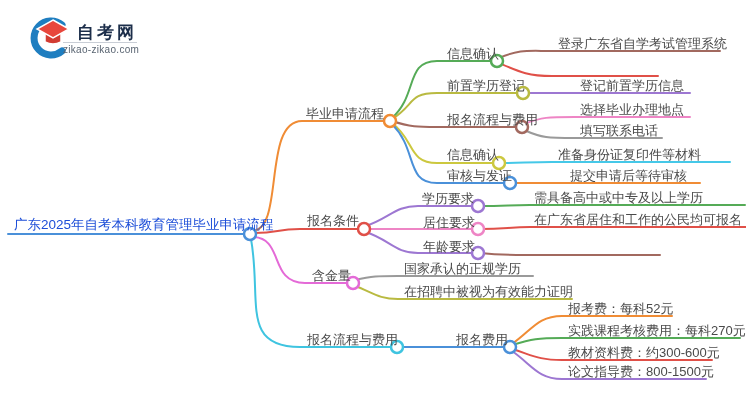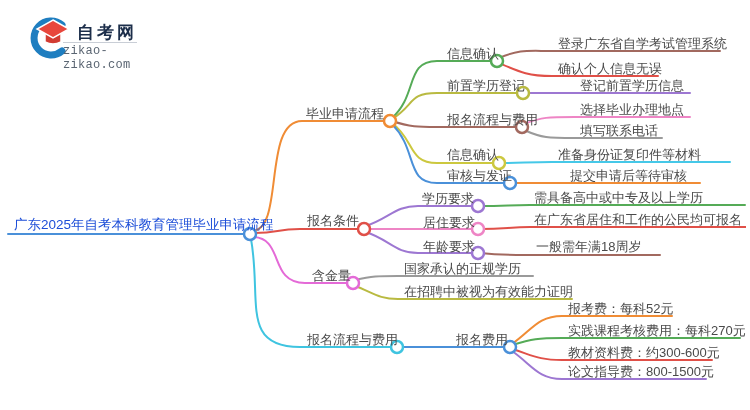--- a/index.html
+++ b/index.html
@@ -14,21 +14,21 @@
   .st-blue{stroke:#4a90d9}.st-orange{stroke:#f08c35}.st-red{stroke:#e05048}
   .st-magenta{stroke:#e46ad7}.st-pink{stroke:#ee85c5}.st-cyan{stroke:#3fc4e0}
   .st-cyan2{stroke:#45c8e8}.st-green{stroke:#55ab57}.st-olive{stroke:#b9ba41}
   .st-yellow{stroke:#ccc83f}.st-brown{stroke:#a2695f}.st-purple{stroke:#9d77d2}
   .st-gray{stroke:#9a9a9a}
   
   .logo{position:absolute;left:26px;top:16px;width:120px;height:46px;}
   .logo-name{position:absolute;left:51px;top:5px;font-size:17px;font-weight:bold;
              color:#1c2e4a;letter-spacing:3px;}
   .logo-rule{position:absolute;left:37px;top:26px;width:74px;height:1px;background:#c9ced6;}
-  .logo-domain{position:absolute;left:37px;top:28px;font-size:12px;color:#5a6572;letter-spacing:.3px;font-family:Liberation Mono, monospace;}
+  .logo-domain{position:absolute;left:37px;top:28px;font-size:10px;color:#5a6572;letter-spacing:.3px;}
 </style>
 </head>
 <body>
 
 <div id="stage">
 
   <svg id="edges" width="750" height="410" viewBox="0 0 750 410">
 
     <path class="st-blue" d="M8,234 H244"></path>
 
@@ -97,38 +97,36 @@
     <div class="logo-name">自考网</div>
     <div class="logo-rule"></div>
     <div class="logo-domain">zikao-zikao.com</div>
   </div>
 
   <div class="lbl root-lbl" style="left:14px;top:218px">广东2025年自考本科教育管理毕业申请流程</div>
 
   <div class="lbl" style="left:306px;top:107px">毕业申请流程</div>
   <div class="lbl" style="left:447px;top:47px">信息确认</div>
   <div class="lbl" style="left:558px;top:37px">登录广东省自学考试管理系统</div>
-  <div class="lbl" style="left:558px;top:62px">确认个人信息无误</div>
   <div class="lbl" style="left:447px;top:79px">前置学历登记</div>
   <div class="lbl" style="left:580px;top:79px">登记前置学历信息</div>
   <div class="lbl" style="left:447px;top:113px">报名流程与费用</div>
   <div class="lbl" style="left:580px;top:103px">选择毕业办理地点</div>
   <div class="lbl" style="left:580px;top:124px">填写联系电话</div>
   <div class="lbl" style="left:447px;top:148px">信息确认</div>
   <div class="lbl" style="left:558px;top:148px">准备身份证复印件等材料</div>
   <div class="lbl" style="left:447px;top:169px">审核与发证</div>
   <div class="lbl" style="left:570px;top:169px">提交申请后等待审核</div>
 
   <div class="lbl" style="left:307px;top:214px">报名条件</div>
   <div class="lbl" style="left:422px;top:192px">学历要求</div>
   <div class="lbl" style="left:534px;top:191px">需具备高中或中专及以上学历</div>
   <div class="lbl" style="left:423px;top:216px">居住要求</div>
   <div class="lbl" style="left:534px;top:213px">在广东省居住和工作的公民均可报名</div>
   <div class="lbl" style="left:423px;top:240px">年龄要求</div>
-  <div class="lbl" style="left:536px;top:240px">一般需年满18周岁</div>
 
   <div class="lbl" style="left:312px;top:269px">含金量</div>
   <div class="lbl" style="left:404px;top:262px">国家承认的正规学历</div>
   <div class="lbl" style="left:404px;top:285px">在招聘中被视为有效能力证明</div>
 
   <div class="lbl" style="left:307px;top:333px">报名流程与费用</div>
   <div class="lbl" style="left:456px;top:333px">报名费用</div>
   <div class="lbl" style="left:568px;top:302px">报考费：每科52元</div>
   <div class="lbl" style="left:568px;top:324px">实践课程考核费用：每科270元</div>
   <div class="lbl" style="left:568px;top:346px">教材资料费：约300-600元</div>

